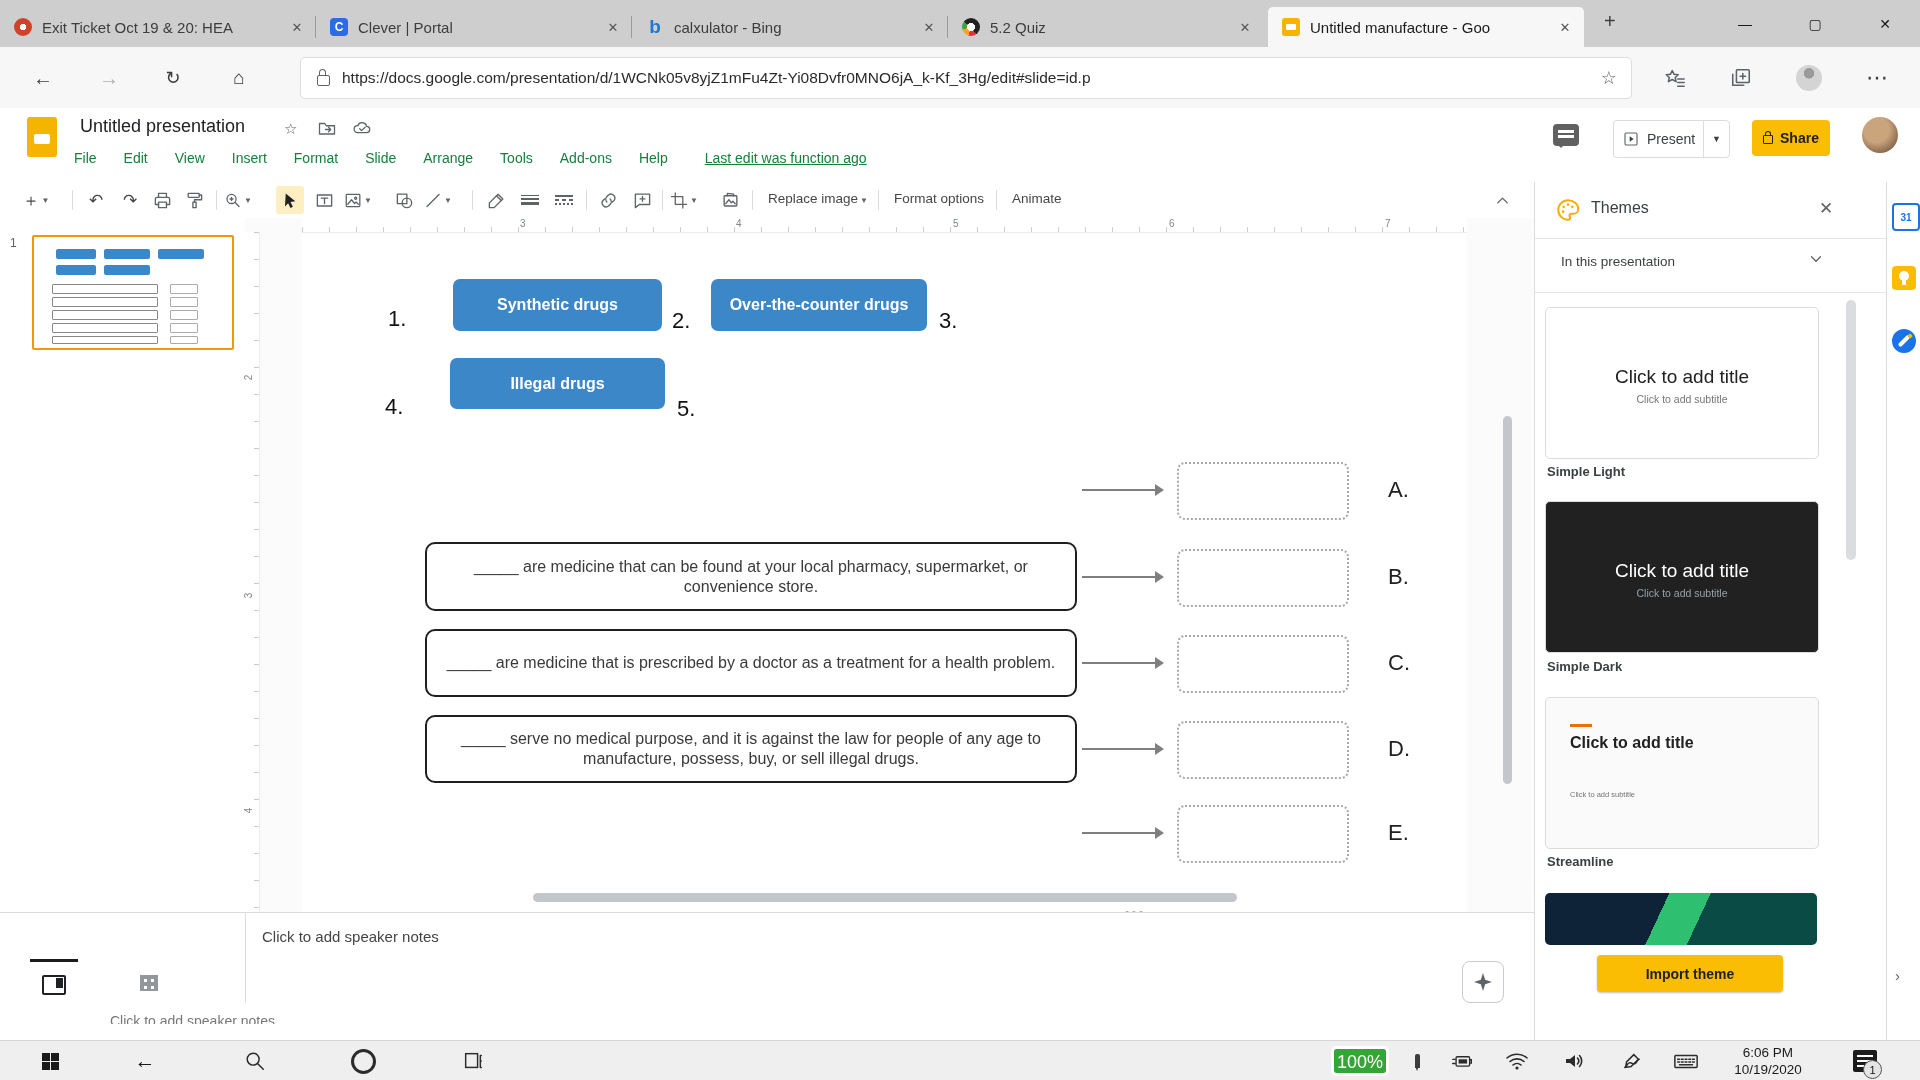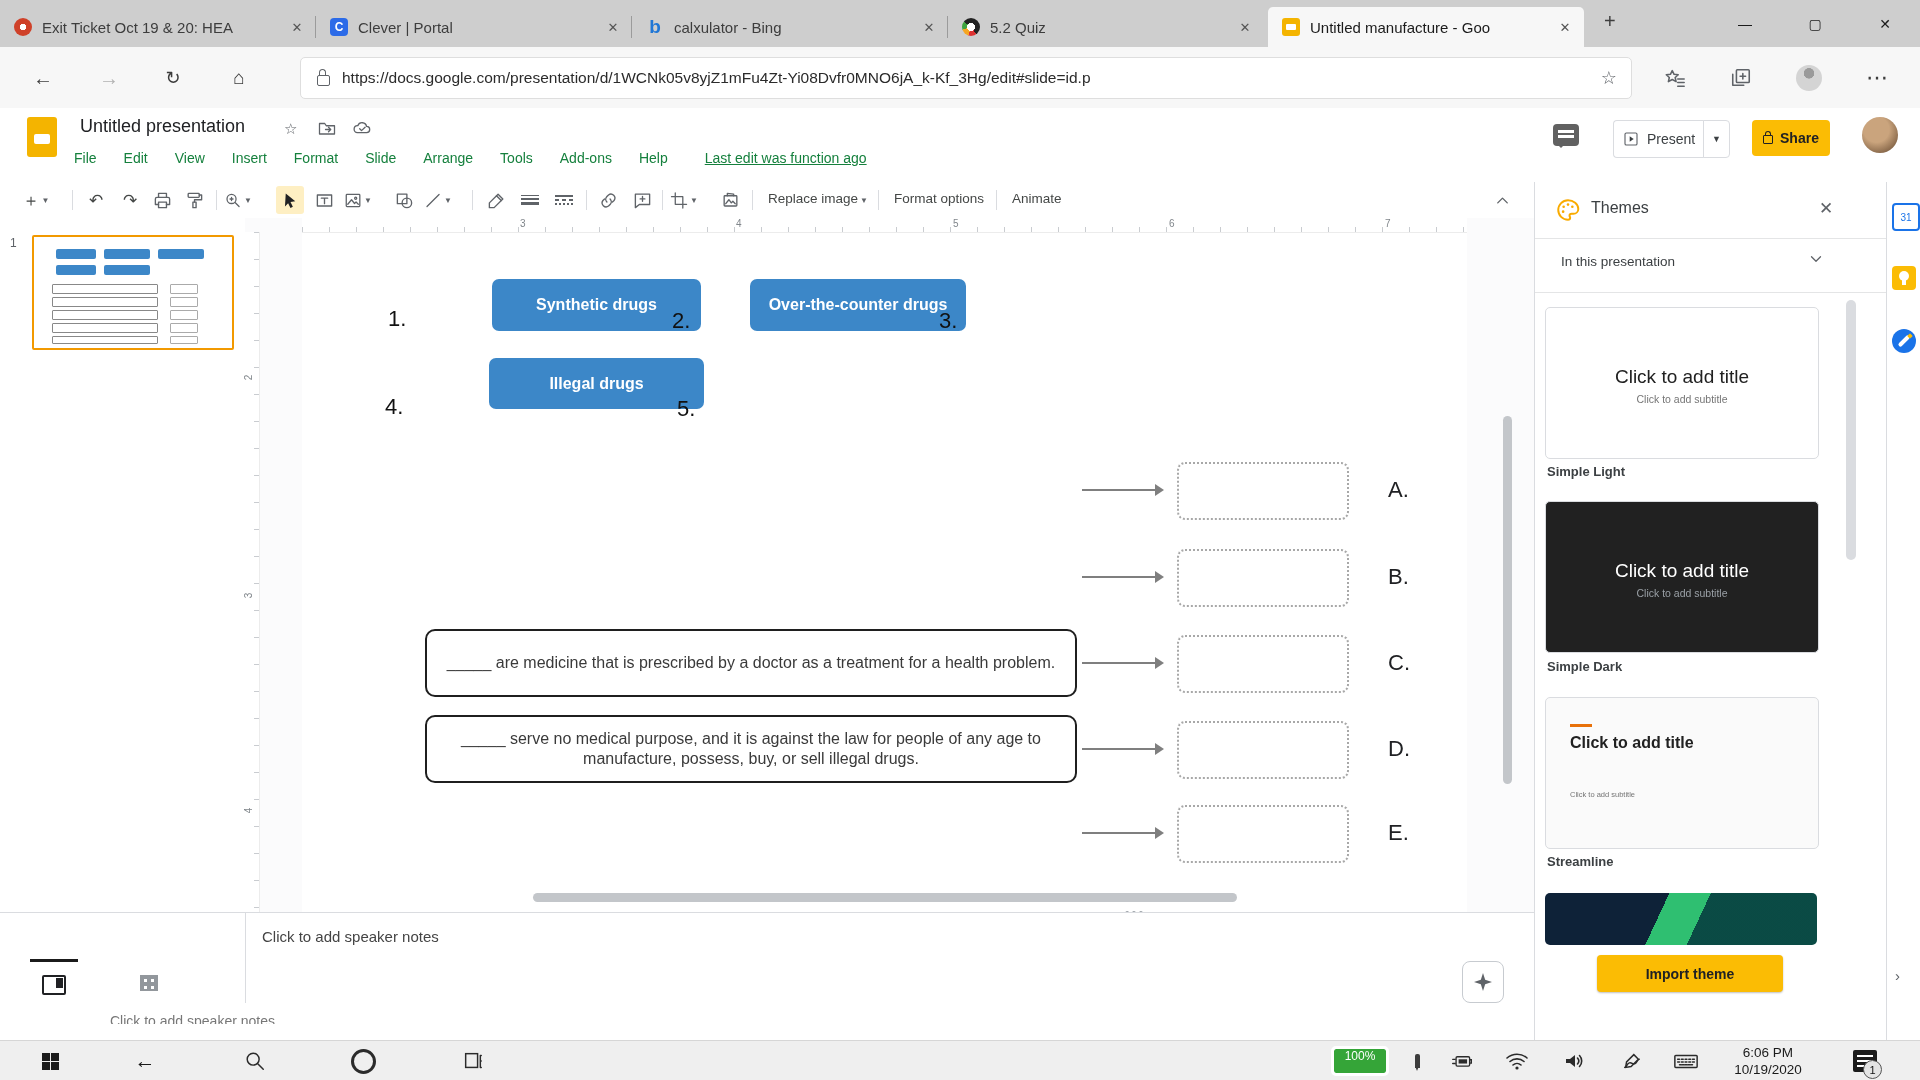--- a/index.html
+++ b/index.html
@@ -74,21 +74,21 @@
   #canvas{left:245px;top:218px;width:1289px;height:694px;background:#fbfbfc;}
   #page{left:57px;top:14px;width:1165px;height:680px;background:#fff;}
   #hruler{left:57px;top:0;width:1165px;height:14px;background:#fff;border-bottom:1px solid #ececec;
           background-image:repeating-linear-gradient(to right,#c9ccd0 0 1px,transparent 1px 27px);background-size:100% 5px;background-position:0 9px;background-repeat:no-repeat;}
   .hrnum{position:absolute;top:0px;font-size:10px;color:#80868b;}
   #vruler{left:0;top:14px;width:14px;height:680px;background:#fff;border-right:1px solid #ececec;
           background-image:repeating-linear-gradient(to bottom,#c9ccd0 0 1px,transparent 1px 27px);background-size:5px 100%;background-position:9px 0;background-repeat:no-repeat;}
   .vrnum{position:absolute;left:1px;font-size:10px;color:#80868b;transform:rotate(-90deg);}
   .term-num{position:absolute;font-size:22px;color:#111;}
   .termbtn{position:absolute;height:52px;background:#3c87c8;border-radius:7px;color:#fff;font-weight:bold;
-           font-size:16px;display:flex;align-items:center;justify-content:center;margin-left:39px;}
+           font-size:16px;display:flex;align-items:center;justify-content:center;}
   .defrow{position:absolute;left:180px;width:1160px;}
   .defbox{position:absolute;left:0;width:628px;padding:0 10px;background:#fff;border:2.5px solid #1f1f1f;border-radius:10px;
           display:flex;align-items:center;justify-content:center;text-align:center;font-size:16px;color:#3a3a3a;line-height:20px;}
   .arrow{position:absolute;left:657px;width:80px;height:2px;background:#7f7f7f;}
   .arrow:after{content:"";position:absolute;right:-8px;top:-5px;border:6px solid transparent;border-left:9px solid #7f7f7f;}
   .ansbox{position:absolute;left:752px;width:168px;height:54px;background:#fff;border:2px dotted #a8a8a8;border-radius:8px;}
   .letter{position:absolute;left:963px;font-size:22px;color:#202124;}
   .sbar{position:absolute;background:#c3c6ca;border-radius:5px;}
   
   #notesdots{left:1120px;top:905px;width:30px;text-align:center;font-size:14px;color:#9aa0a6;letter-spacing:2px;}
@@ -119,22 +119,22 @@
   #importbtn{position:absolute;left:62px;top:10px;width:186px;height:37px;background:#fbbc04;border-radius:4px;
              box-shadow:0 1px 2px rgba(0,0,0,.25);display:flex;align-items:center;justify-content:center;
              font-size:14px;font-weight:bold;color:#202124;}
   #rail{left:1886px;top:182px;width:34px;height:858px;background:#fff;border-left:1px solid #dadce0;}
   .railic{position:absolute;left:5px;width:24px;height:24px;border-radius:4px;}
   
   #taskbar{left:0;top:1040px;width:1920px;height:40px;background:#efefef;border-top:1px solid #d6d6d6;}
   .tbarit{position:absolute;top:0;height:40px;display:flex;align-items:center;justify-content:center;color:#1b1b1b;}
   #winlogo{width:17px;height:17px;display:grid;grid-template-columns:8px 8px;grid-template-rows:8px 8px;gap:1px;}
   #winlogo i{background:#1b1b1b;}
-  #battery{background:#35a538;color:#fff;font-size:12px;border-radius:2px;width:52px;height:24px;
-           display:flex;align-items:flex-start;justify-content:center;outline:3px solid #fff;}
+  #battery{background:#35a538;color:#fff;font-size:18px;border-radius:2px;width:52px;height:24px;
+           display:flex;align-items:flex-end;justify-content:center;outline:3px solid #fff;}
   #clock{text-align:center;font-size:13.5px;line-height:17px;color:#1b1b1b;}
   #notific{width:24px;height:22px;background:#1b1b1b;border-radius:2px;position:relative;}
   #notific:before{content:"";position:absolute;left:4px;top:5px;width:16px;height:2px;background:#fff;box-shadow:0 5px 0 #fff,0 10px 0 #fff;}
   #notifbadge{position:absolute;left:10px;top:10px;width:17px;height:17px;border-radius:50%;background:#e4e4e4;
               border:1px solid #555;font-size:11px;display:flex;align-items:center;justify-content:center;color:#111;}
   .tico{stroke:#2b2b2b;fill:none;stroke-width:1.6;stroke-linecap:round;}
 </style>
 </head>
 <body>
 
@@ -415,20 +415,23 @@
         <span>Illegal drugs</span>
       </div>
     <div class="term-num" style="left:432px;top:178px">5.</div>
 
     <div class="defrow" style="top:239px;height:67px">
       <div class="arrow" style="top:32px"></div>
       <div class="ansbox" style="top:5px"></div>
       <div class="letter" style="top:20px">A.</div>
     </div>
     <div class="defrow" style="top:324px;height:70px">
+      <div class="defbox" style="height:65px">
+          <span>_____ are medicine that can be found at your local pharmacy, supermarket, or convenience store.</span>
+        </div>
       <div class="arrow" style="top:34px"></div>
       <div class="ansbox" style="top:7px"></div>
       <div class="letter" style="top:22px">B.</div>
     </div>
     <div class="defrow" style="top:411px;height:69px">
       <div class="defbox" style="height:64px">
           <span>_____ are medicine that is prescribed by a doctor as a treatment for a health problem.</span>
         </div>
       <div class="arrow" style="top:33px"></div>
       <div class="ansbox" style="top:6px"></div>
@@ -506,21 +509,21 @@
 
     <div id="importwrap">
       <div id="importbtn">
           <span>Import theme</span>
         </div>
     </div>
     <div class="sbar" style="left:311px;top:118px;width:10px;height:260px;background:#dadce0"></div>
   </div>
 
   <div id="rail" class="abs">
-    <div class="railic" style="top:21px;background:#fff;border:2px solid #1a73e8;color:#1a73e8;font-size:10px;font-weight:normal;display:flex;align-items:center;justify-content:center">
+    <div class="railic" style="top:21px;background:#fff;border:2px solid #1a73e8;color:#1a73e8;font-size:10px;font-weight:bold;display:flex;align-items:center;justify-content:center">
         <span>31</span>
       </div>
     <div class="railic" style="top:84px;background:#fbbc04;position:absolute">
       <div style="position:absolute;left:7px;top:5px;width:10px;height:10px;border-radius:50%;background:#fff"></div>
       <div style="position:absolute;left:10px;top:14px;width:4px;height:5px;background:#fff"></div>
     </div>
     <div class="railic" style="top:147px;border-radius:50%;background:#1a73e8;position:absolute">
       <div style="position:absolute;left:5px;top:10px;width:14px;height:4px;background:#fff;transform:rotate(-45deg);border-radius:2px"></div>
       <div style="position:absolute;left:16px;top:5px;width:4px;height:4px;background:#fbbc04;border-radius:1px;transform:rotate(-45deg)"></div>
     </div>

